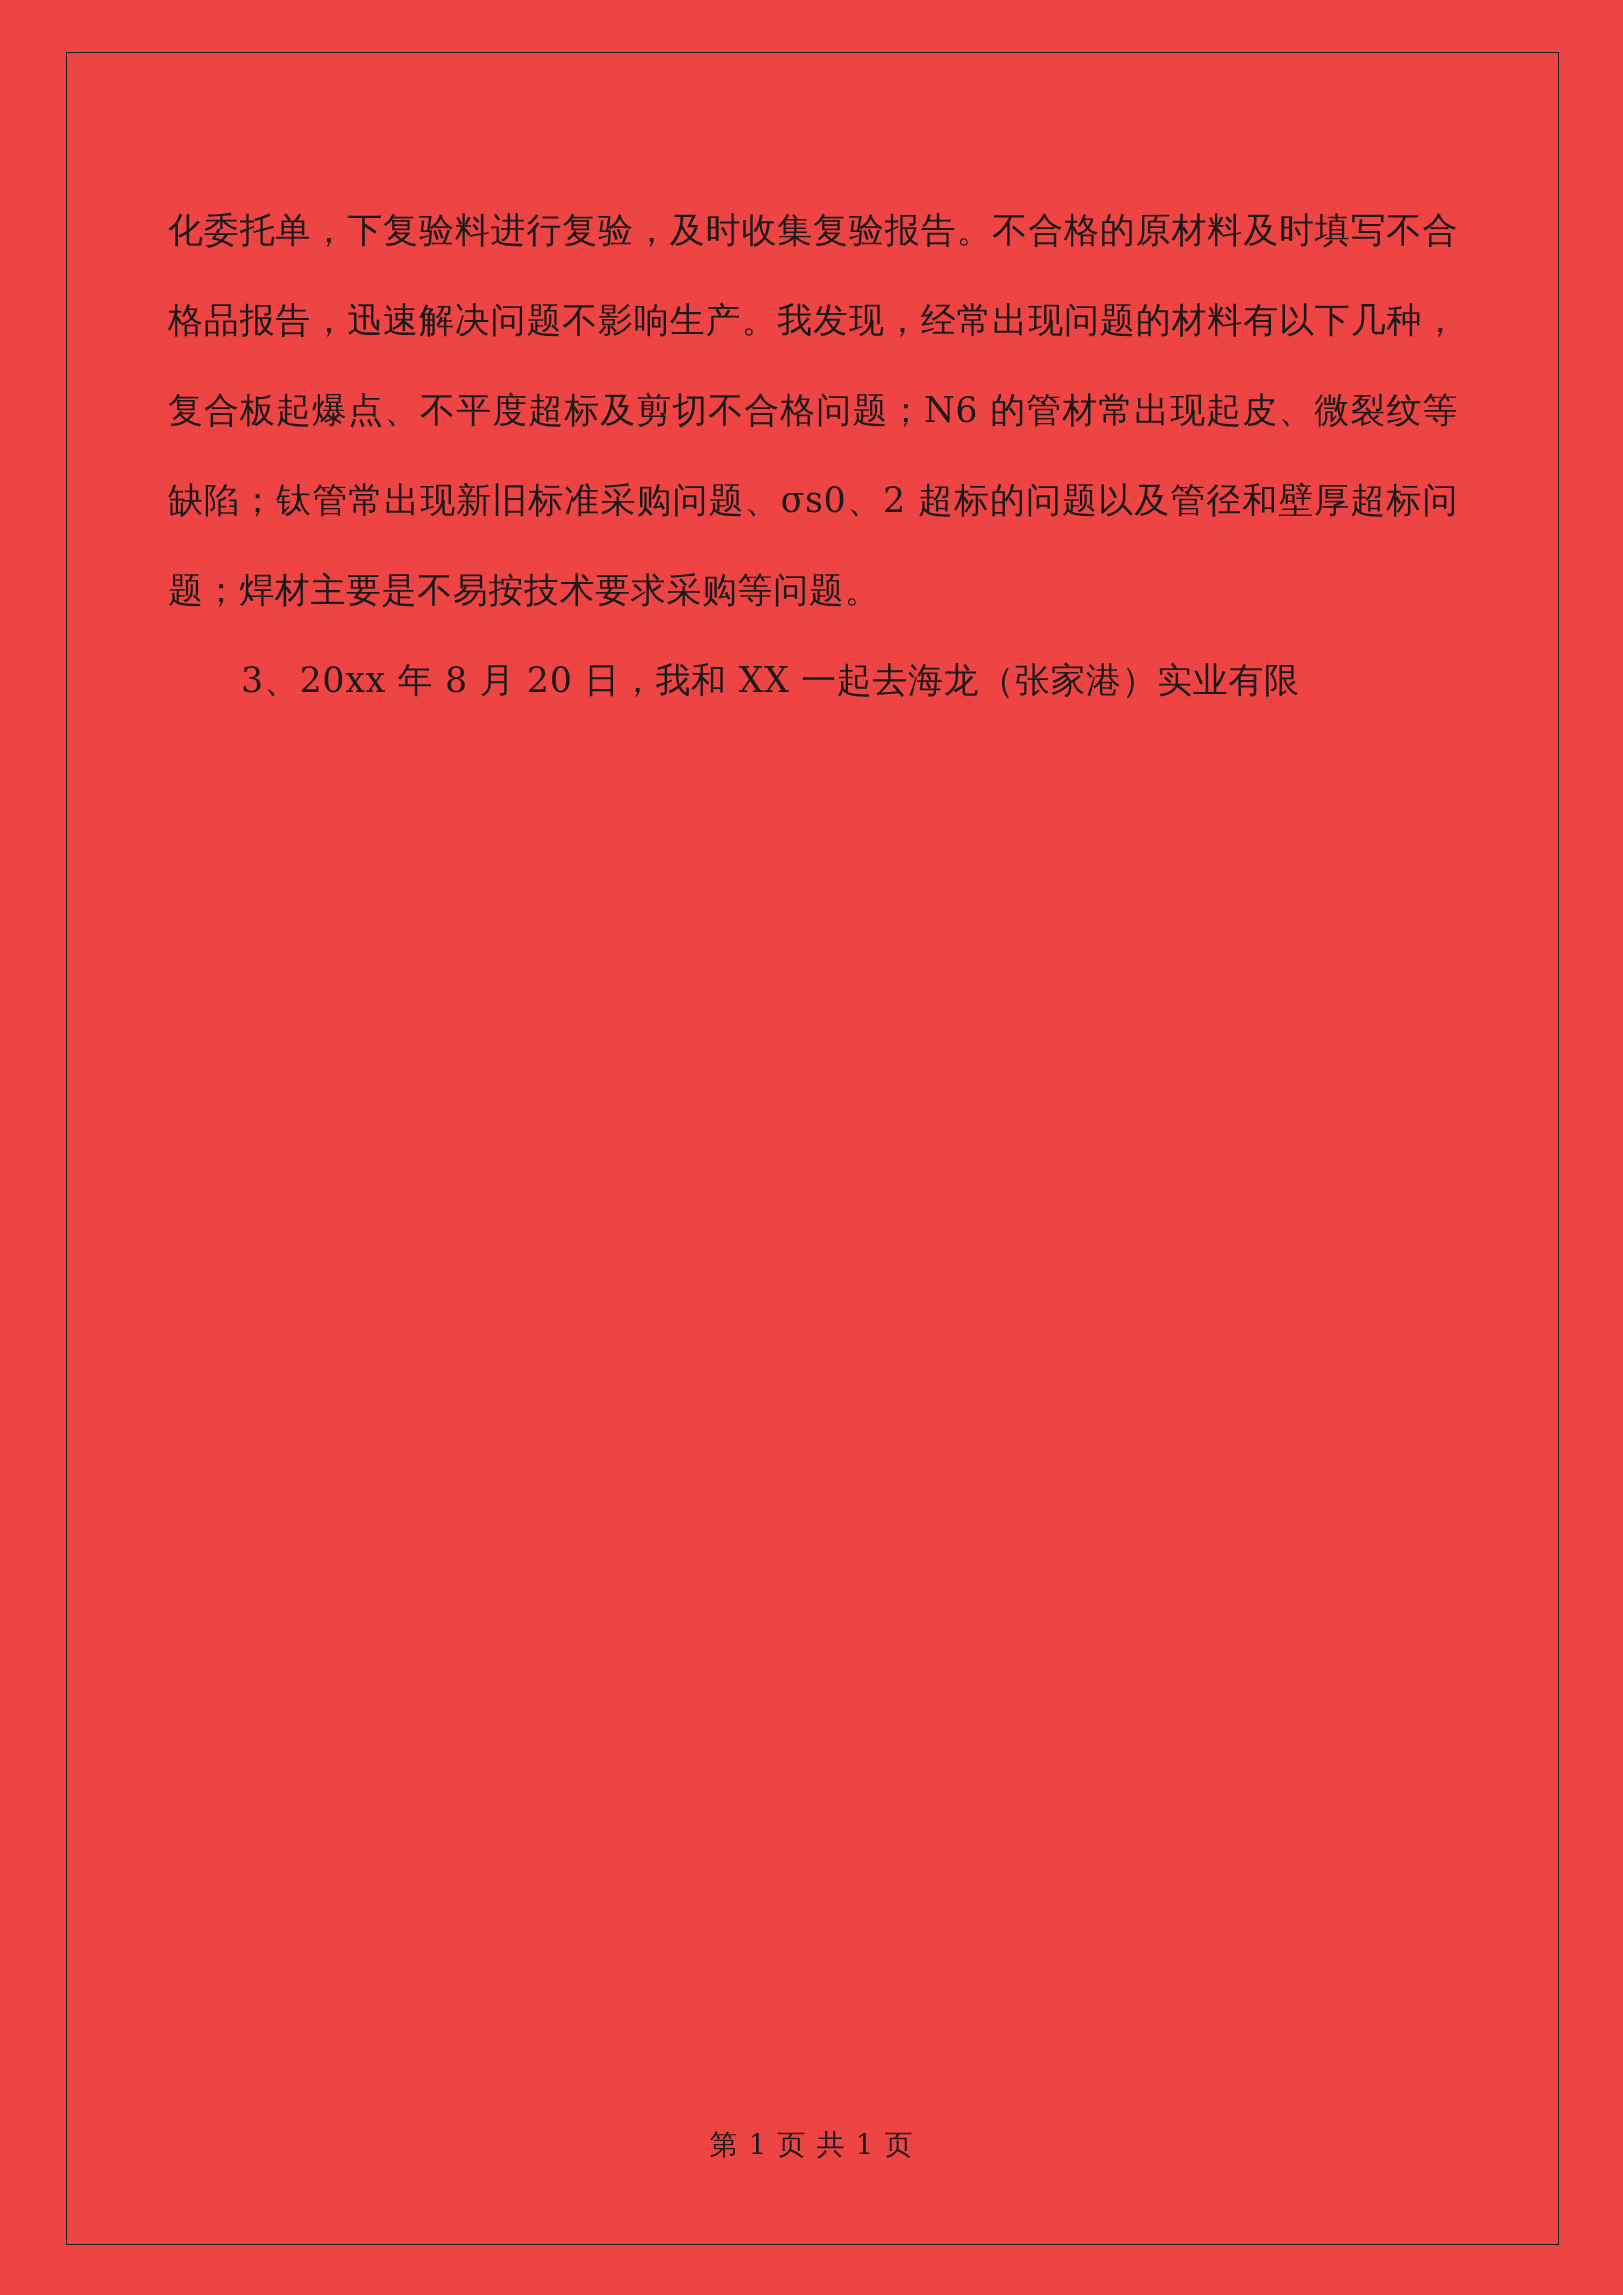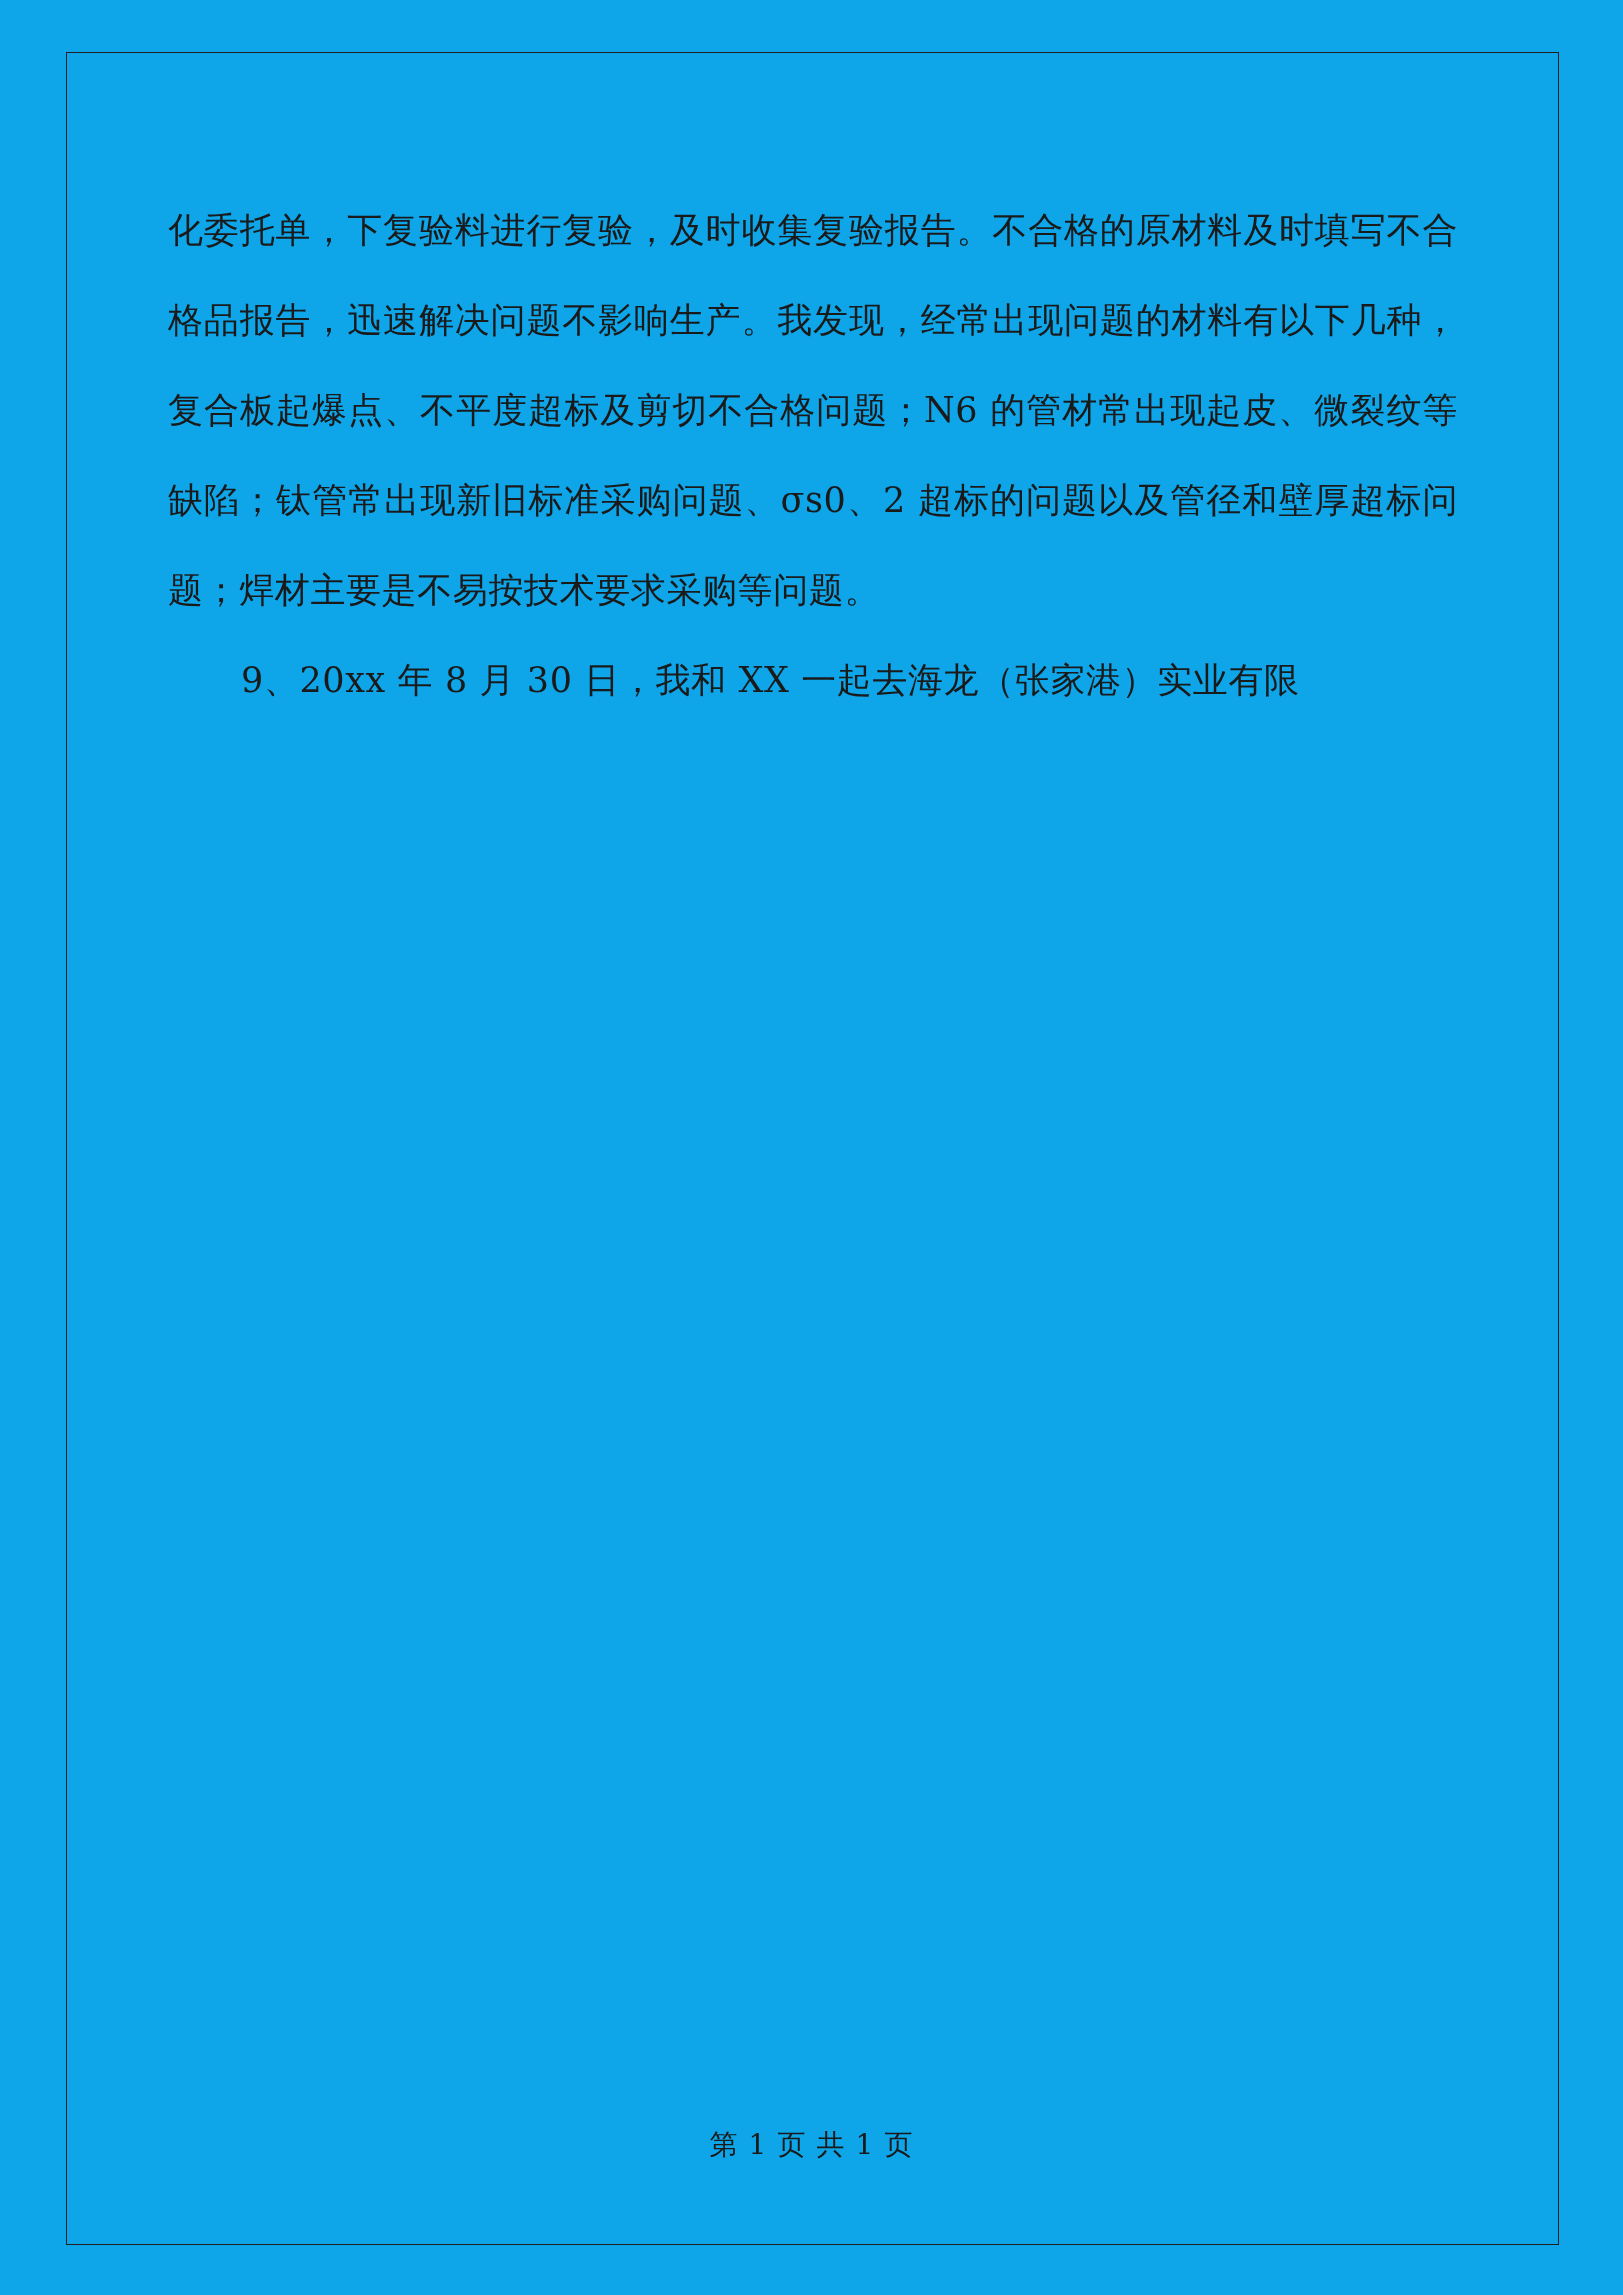--- a/index.html
+++ b/index.html
@@ -7,21 +7,21 @@
     padding: 0;
     background: #ffffff;
   }
   body {
     font-family: "DejaVu Serif", "Liberation Serif", serif;
   }
   .page {
     position: relative;
     width: 1623px;
     height: 2295px;
-    background: #0ea5e9;
+    background: #ef4444;
     box-sizing: border-box;
     padding-left: 32px;
   }
   .page-border {
     position: absolute;
     left: 66px;
     top: 52px;
     width: 1493px;
     height: 2193px;
     border: 1.7px solid #231f20;
@@ -63,18 +63,18 @@
   }
 </style>
 </head>
 <body>
 
 <div class="page">
   <div class="page-border"></div>
 
   <div class="content">
     <p class="para first">化委托单，下复验料进行复验，及时收集复验报告。不合格的原材料及时填写不合格品报告，迅速解决问题不影响生产。我发现，经常出现问题的材料有以下几种，复合板起爆点、不平度超标及剪切不合格问题；N6 的管材常出现起皮、微裂纹等缺陷；钛管常出现新旧标准采购问题、σs0、2 超标的问题以及管径和壁厚超标问题；焊材主要是不易按技术要求采购等问题。</p>
-    <p class="para indent">9、20xx 年 8 月 30 日，我和 XX 一起去海龙（张家港）实业有限</p>
+    <p class="para indent">3、20xx 年 8 月 20 日，我和 XX 一起去海龙（张家港）实业有限</p>
   </div>
 
   <div class="footer">第 1 页   共 1 页</div>
 </div>
 
 
 </body></html>

